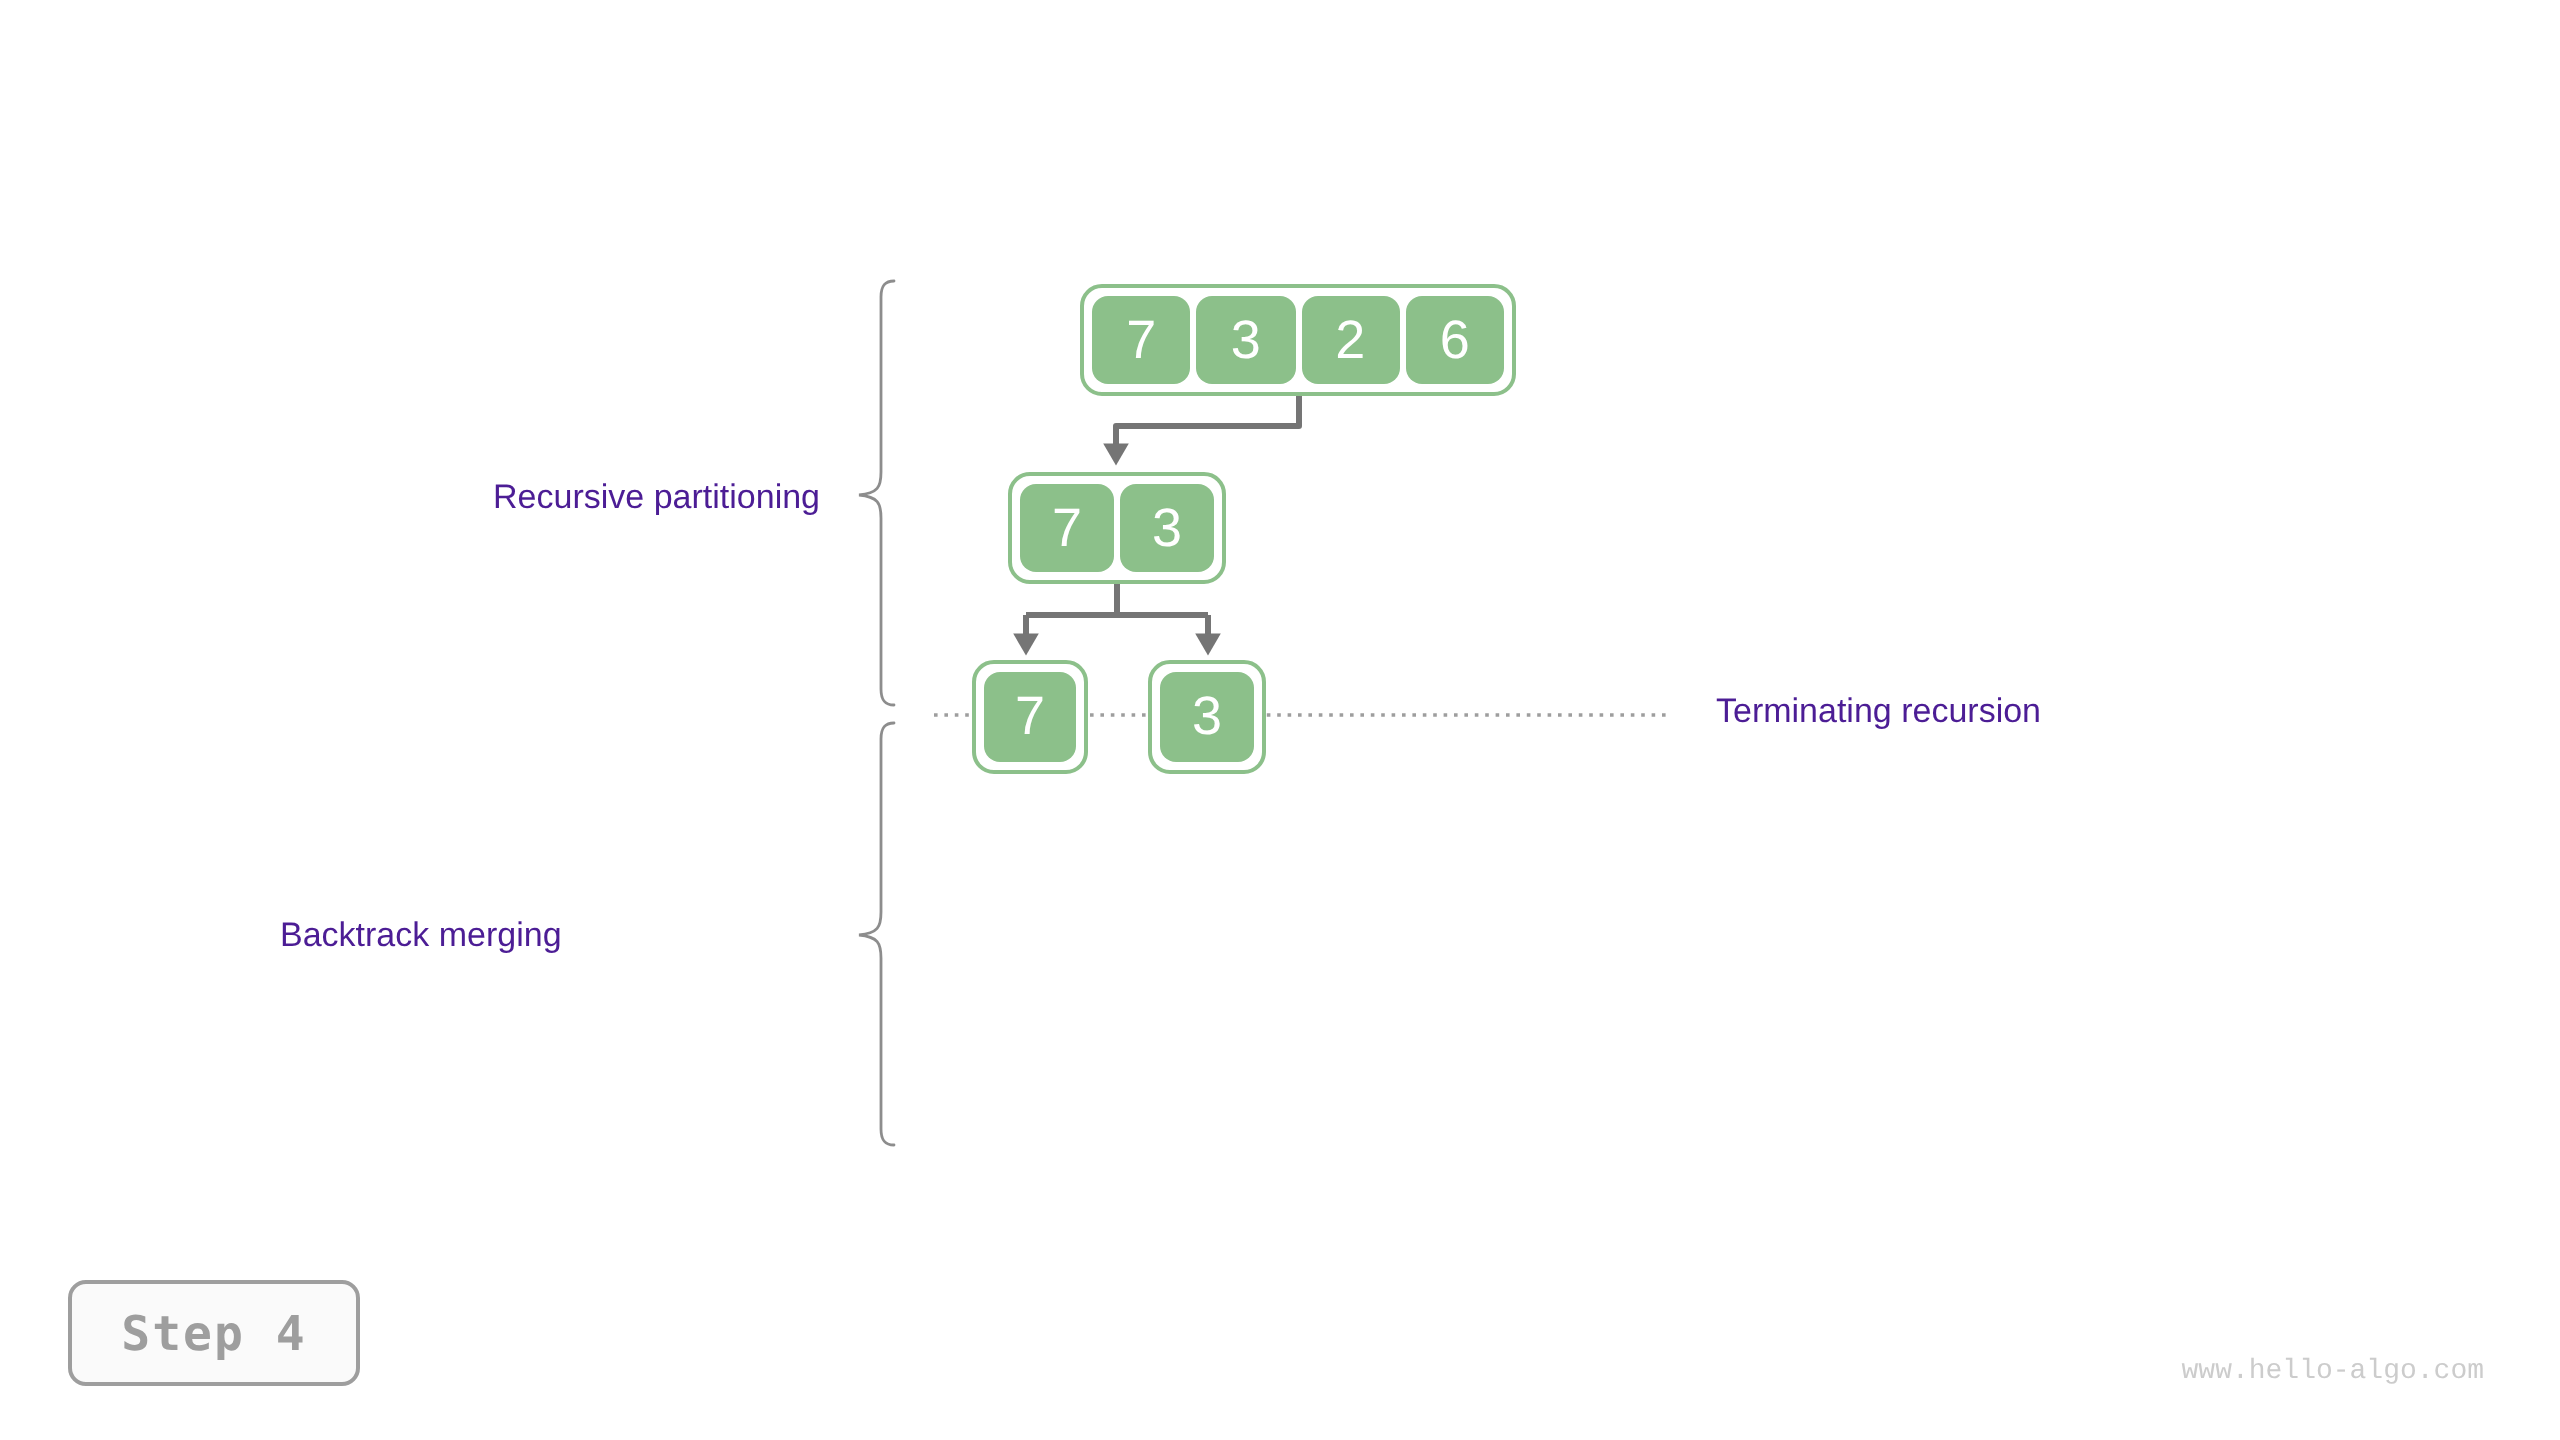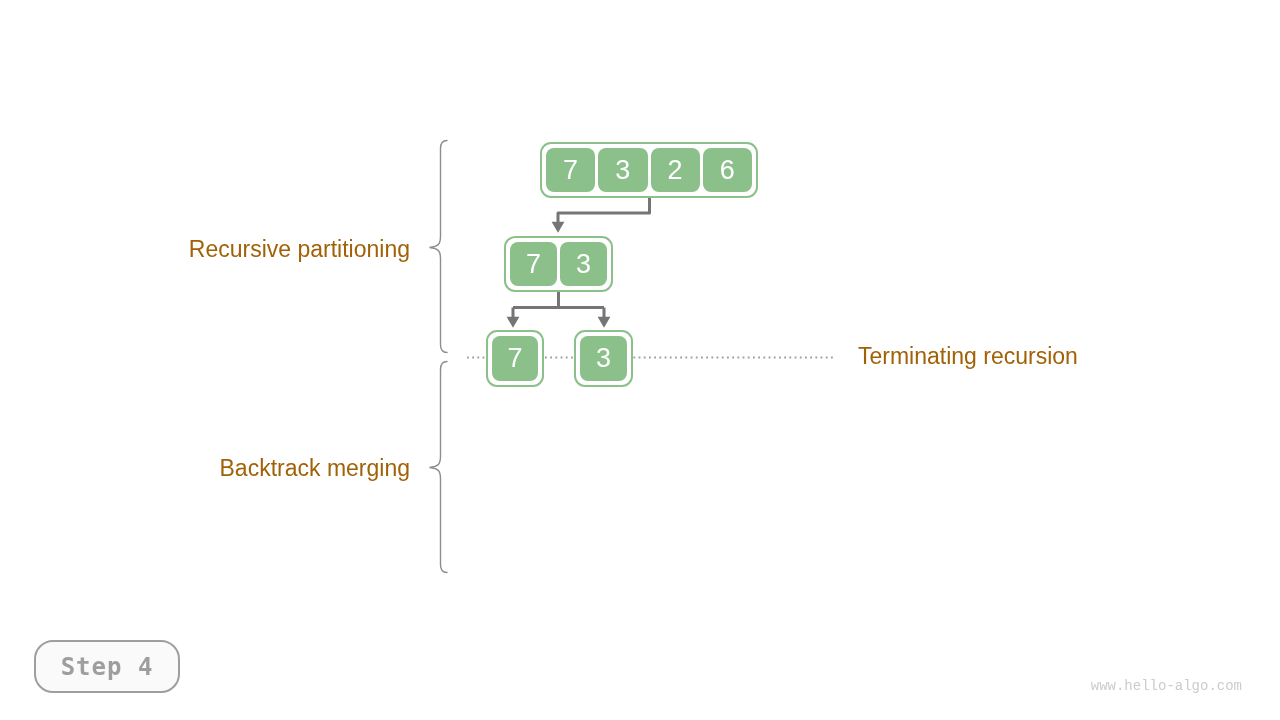--- a/index.html
+++ b/index.html
@@ -43,52 +43,51 @@
     font-size: 27px;
     font-weight: 500;
     line-height: 1;
   }
   .lvl0 { left: 540px; top: 142px; width: 218px; height: 56px; }
   .lvl1 { left: 504px; top: 236px; width: 109px; height: 56px; }
   .lvl2a { left: 486px; top: 330px; width: 58px; height: 57px; }
   .lvl2b { left: 574px; top: 330px; width: 59px; height: 57px; }
   .side-label {
     position: absolute;
-    color: #a16207;
-    font-size: 23px;
+    color: #4c1d95;
+    font-size: 17px;
     line-height: 26px;
     white-space: nowrap;
   }
   .label-recursive {
     left: 140px;
     top: 236px;
     width: 270px;
     text-align: right;
   }
   .label-backtrack {
     left: 140px;
     top: 455px;
     width: 270px;
-    text-align: right;
   }
   .label-terminating {
     left: 858px;
     top: 343px;
     text-align: right;
   }
   .step-badge {
     position: absolute;
     left: 34px;
     top: 640px;
     width: 146px;
     height: 53px;
     box-sizing: border-box;
     background: #fafafa;
     border: 2px solid #9e9e9e;
-    border-radius: 19px;
+    border-radius: 9px;
     display: flex;
     align-items: center;
     justify-content: center;
   }
   .step-badge span {
     font-family: "DejaVu Sans Mono", monospace;
     font-size: 24px;
     font-weight: bold;
     color: #9e9e9e;
     letter-spacing: 1px;

